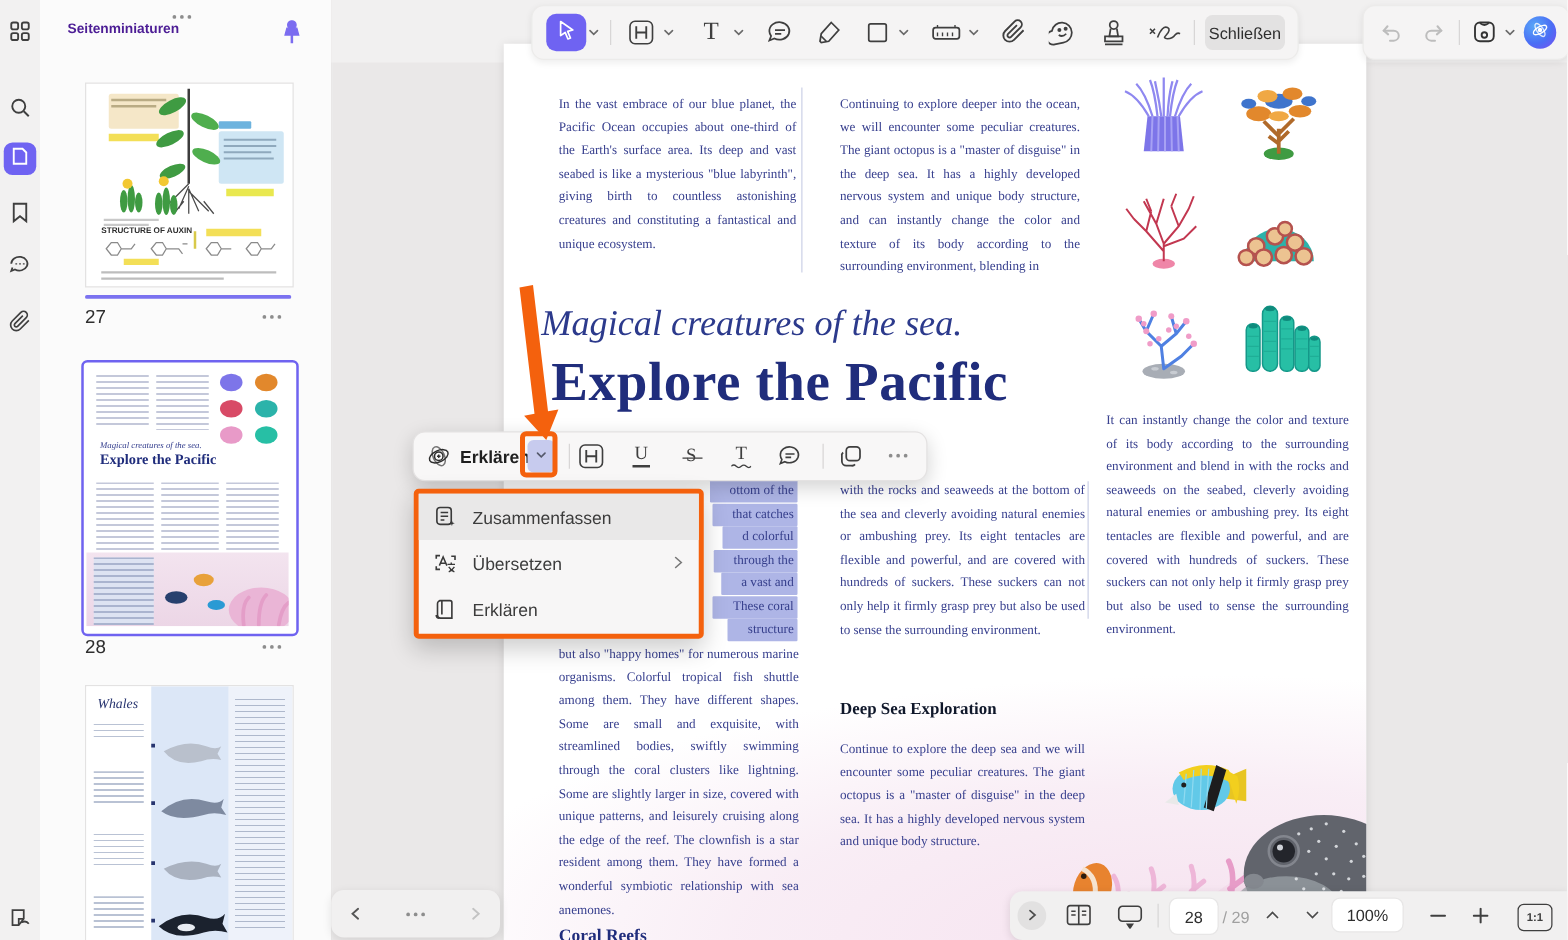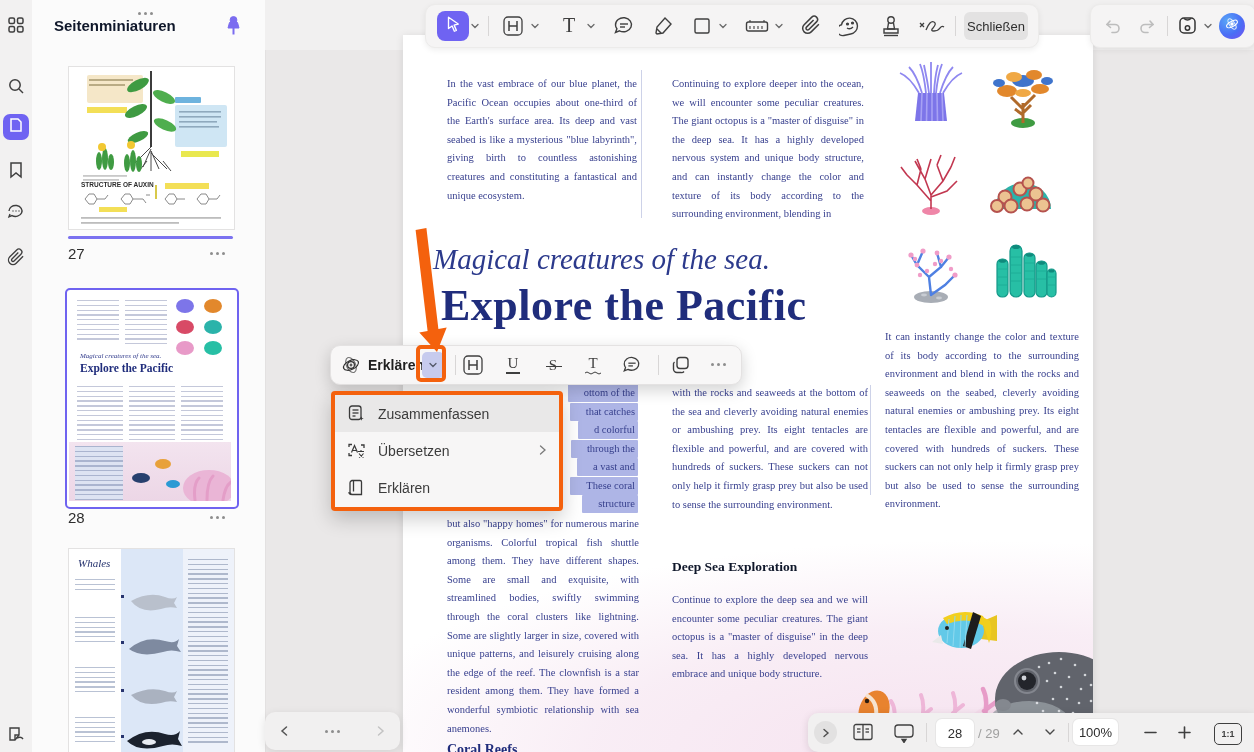--- a/index.html
+++ b/index.html
@@ -71,21 +71,21 @@
         </svg>
     </div>
   </div>
 
   <div class="abs" style="left:32px;top:0;width:233px;height:752px;background:#fbfbfb;border-right:1px solid #e3e1e1;overflow:hidden">
     <div class="dots3" style="left:106px;top:12px">
         <i></i>
         <i></i>
         <i></i>
       </div>
-    <div class="abs" style="left:22px;top:17px;font-size:15px;font-weight:bold;color:#0f172a">Seitenminiaturen</div>
+    <div class="abs" style="left:22px;top:17px;font-size:11px;font-weight:bold;color:#4c1d95">Seitenminiaturen</div>
     <div class="ic" style="left:190px;top:14px;width:22px;height:22px">
       <svg width="19" height="21" viewBox="0 0 19 21">
           <g fill="#7b6cf0" stroke="#7b6cf0">
             <circle cx="9.5" cy="5" r="3.4"></circle>
             <path d="M5.5,7.5 h8 l1.5,5.5 h-11 z"></path>
             <line x1="9.5" y1="13" x2="9.5" y2="19.5" stroke-width="2"></line>
           </g>
         </svg>
     </div>
 
@@ -321,21 +321,21 @@
       <div class="frag" style="top:423px">a vast and</div>
       <div class="frag" style="top:442px">These coral</div>
       <div class="frag" style="top:460px">structure</div>
     </div>
 
     <div class="body-col" style="left:44px;top:480px;width:192px">but also "happy homes" for numerous marine organisms. Colorful tropical fish shuttle among them. They have different shapes. Some are small and exquisite, with streamlined bodies, swiftly swimming through the coral clusters like lightning. Some are slightly larger in size, covered with unique patterns, and leisurely cruising along the edge of the reef. The clownfish is a star resident among them. They have formed a wonderful symbiotic relationship with sea anemones.</div>
     <div class="abs serif" style="left:44px;top:707px;font-size:14px;font-weight:bold;color:#202d7c">Coral Reefs</div>
 
     <div class="body-col" style="left:269px;top:349px;width:196px">with the rocks and seaweeds at the bottom of the sea and cleverly avoiding natural enemies or ambushing prey. Its eight tentacles are flexible and powerful, and are covered with hundreds of suckers. These suckers can not only help it firmly grasp prey but also be used to sense the surrounding environment.</div>
     <div class="abs serif" style="left:269px;top:524px;font-size:13.5px;font-weight:bold;color:#0f172a">Deep Sea Exploration</div>
-    <div class="body-col" style="left:269px;top:556px;width:196px">Continue to explore the deep sea and we will encounter some peculiar creatures. The giant octopus is a "master of disguise" in the deep sea. It has a highly developed nervous embrace and unique body structure.</div>
+    <div class="body-col" style="left:269px;top:556px;width:196px">Continue to explore the deep sea and we will encounter some peculiar creatures. The giant octopus is a "master of disguise" in the deep sea. It has a highly developed nervous system and unique body structure.</div>
 
     <svg class="abs" style="left:470px;top:620px" width="220" height="97" viewBox="0 0 220 97">
       <ellipse cx="160" cy="80" rx="70" ry="40" fill="#f3d9ea" opacity=".7"></ellipse>
       <g stroke="#eeb6d8" stroke-width="4" fill="none" stroke-linecap="round">
         <path d="M20,97 C18,72 26,58 18,46 M20,80 l-10,-8 M20,68 l10,-8"></path>
         <path d="M48,97 C46,70 54,54 48,40 M48,76 l-10,-10 M48,62 l10,-8"></path>
         <path d="M78,97 C78,68 86,54 80,38 M78,74 l-11,-10 M80,58 l10,-8"></path>
       </g>
       <g stroke="#e79cc8" stroke-width="4.5" fill="none" stroke-linecap="round">
         <path d="M110,97 C108,66 118,50 110,34 M110,72 l-12,-10 M111,56 l12,-9"></path>
@@ -682,21 +682,21 @@
         <svg width="12" height="10" viewBox="0 0 12 10">
           <path d="M2,7 L6,3 L10,7" fill="none" stroke="#4a4a4a" stroke-width="1.4" stroke-linecap="round"></path>
         </svg>
       </div>
     <div class="ic" style="left:236px;top:14px">
         <svg width="12" height="10" viewBox="0 0 12 10">
           <path d="M2,3 L6,7 L10,3" fill="none" stroke="#4a4a4a" stroke-width="1.4" stroke-linecap="round"></path>
         </svg>
       </div>
     <div class="divv" style="left:260px;top:10px;height:19px"></div>
-    <div class="whitebox" style="left:265px;top:6px;width:45px;height:26px">100%</div>
+    <div class="whitebox" style="left:258px;top:6px;width:56px;height:26px">100%</div>
     <div class="ic" style="left:336px;top:18px">
         <svg width="13" height="3" viewBox="0 0 13 3">
           <line x1="1" y1="1.5" x2="12" y2="1.5" stroke="#3f3f3f" stroke-width="1.6" stroke-linecap="round"></line>
         </svg>
       </div>
     <div class="ic" style="left:370px;top:13px">
         <svg width="13" height="13" viewBox="0 0 13 13">
           <path d="M1,6.5 h11 M6.5,1 v11" stroke="#3f3f3f" stroke-width="1.6" stroke-linecap="round"></path>
         </svg>
       </div>

